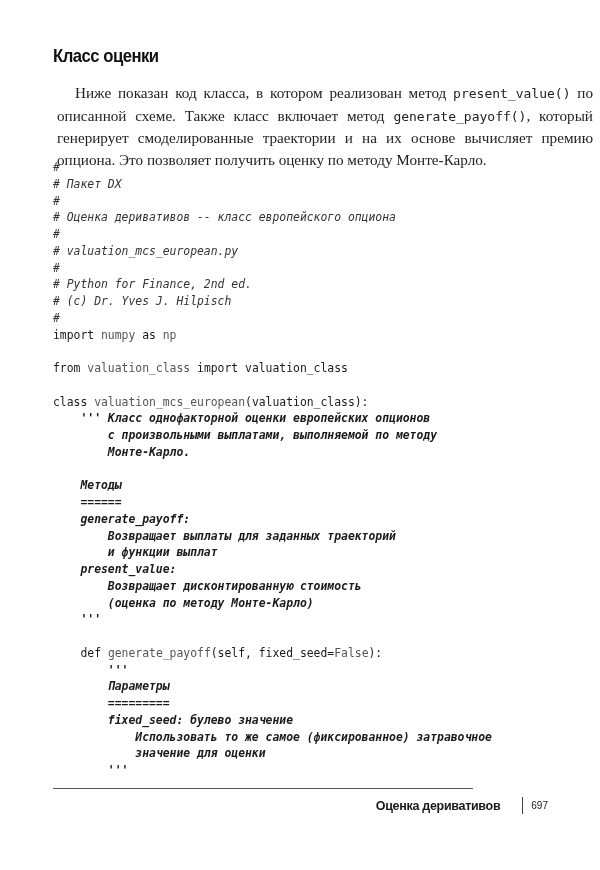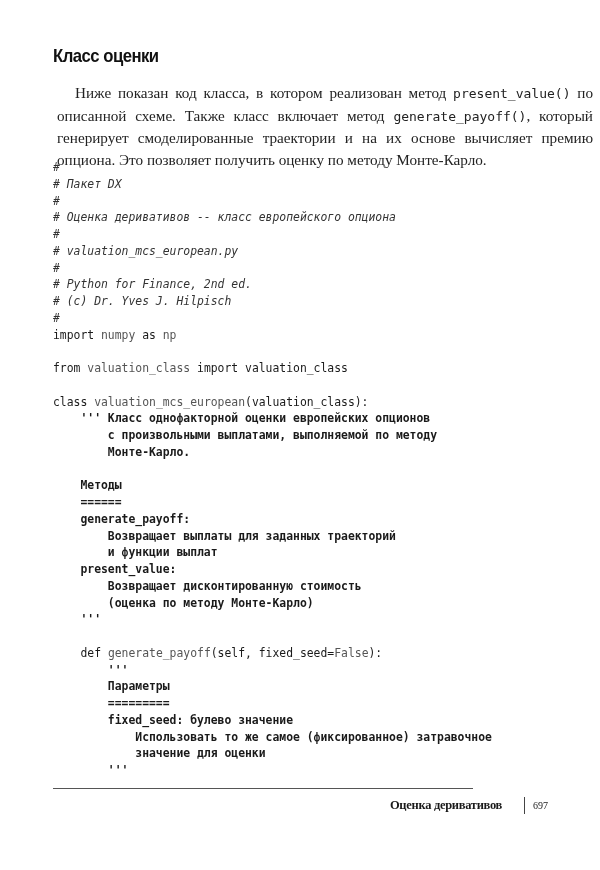--- a/index.html
+++ b/index.html
@@ -19,28 +19,28 @@
     .para .mono { font-family: "DejaVu Sans Mono", monospace; font-size: 13px; color: #222; }
     .code {
       position: absolute; left: 53px; top: 159px;
       font-family: "DejaVu Sans Mono", monospace; font-size: 11.4px; line-height: 16.75px;
       color: #222; white-space: pre; margin: 0;
     }
     .code .line { display: block; height: 16.75px; }
     .c { font-style: italic; color: #333; }
     .kw { color: #1a1a1a; }
     .nm { color: #555; margin-top: 44px; }
-    .doc { font-weight: bold; color: #1a1a1a; }
+    .doc { font-style: italic; font-weight: bold; color: #1a1a1a; }
     .rule {
       position: absolute; left: 53px; top: 788px; width: 420px; height: 0;
       border-top: 1.5px solid #555;
     }
     .footer {
       position: absolute; top: 797px; right: 52px; display: flex; align-items: center;
-      font-family: Liberation Serif, serif; font-size: 12.5px; color: #1a1a1a; margin-left: 44px;
+      font-family: Liberation Sans, sans-serif; font-size: 12.5px; color: #1a1a1a; margin-left: 44px;
     }
     .footer .section { font-weight: bold; letter-spacing: -0.3px; margin-right: 22px; }
     .footer .sep { width: 1px; height: 17px; background: #444; margin-right: 8px; }
     .footer .page { font-size: 10px; }
   </style>
 </head>
 <body>
 
 <div class="heading">Класс оценки</div>
 

